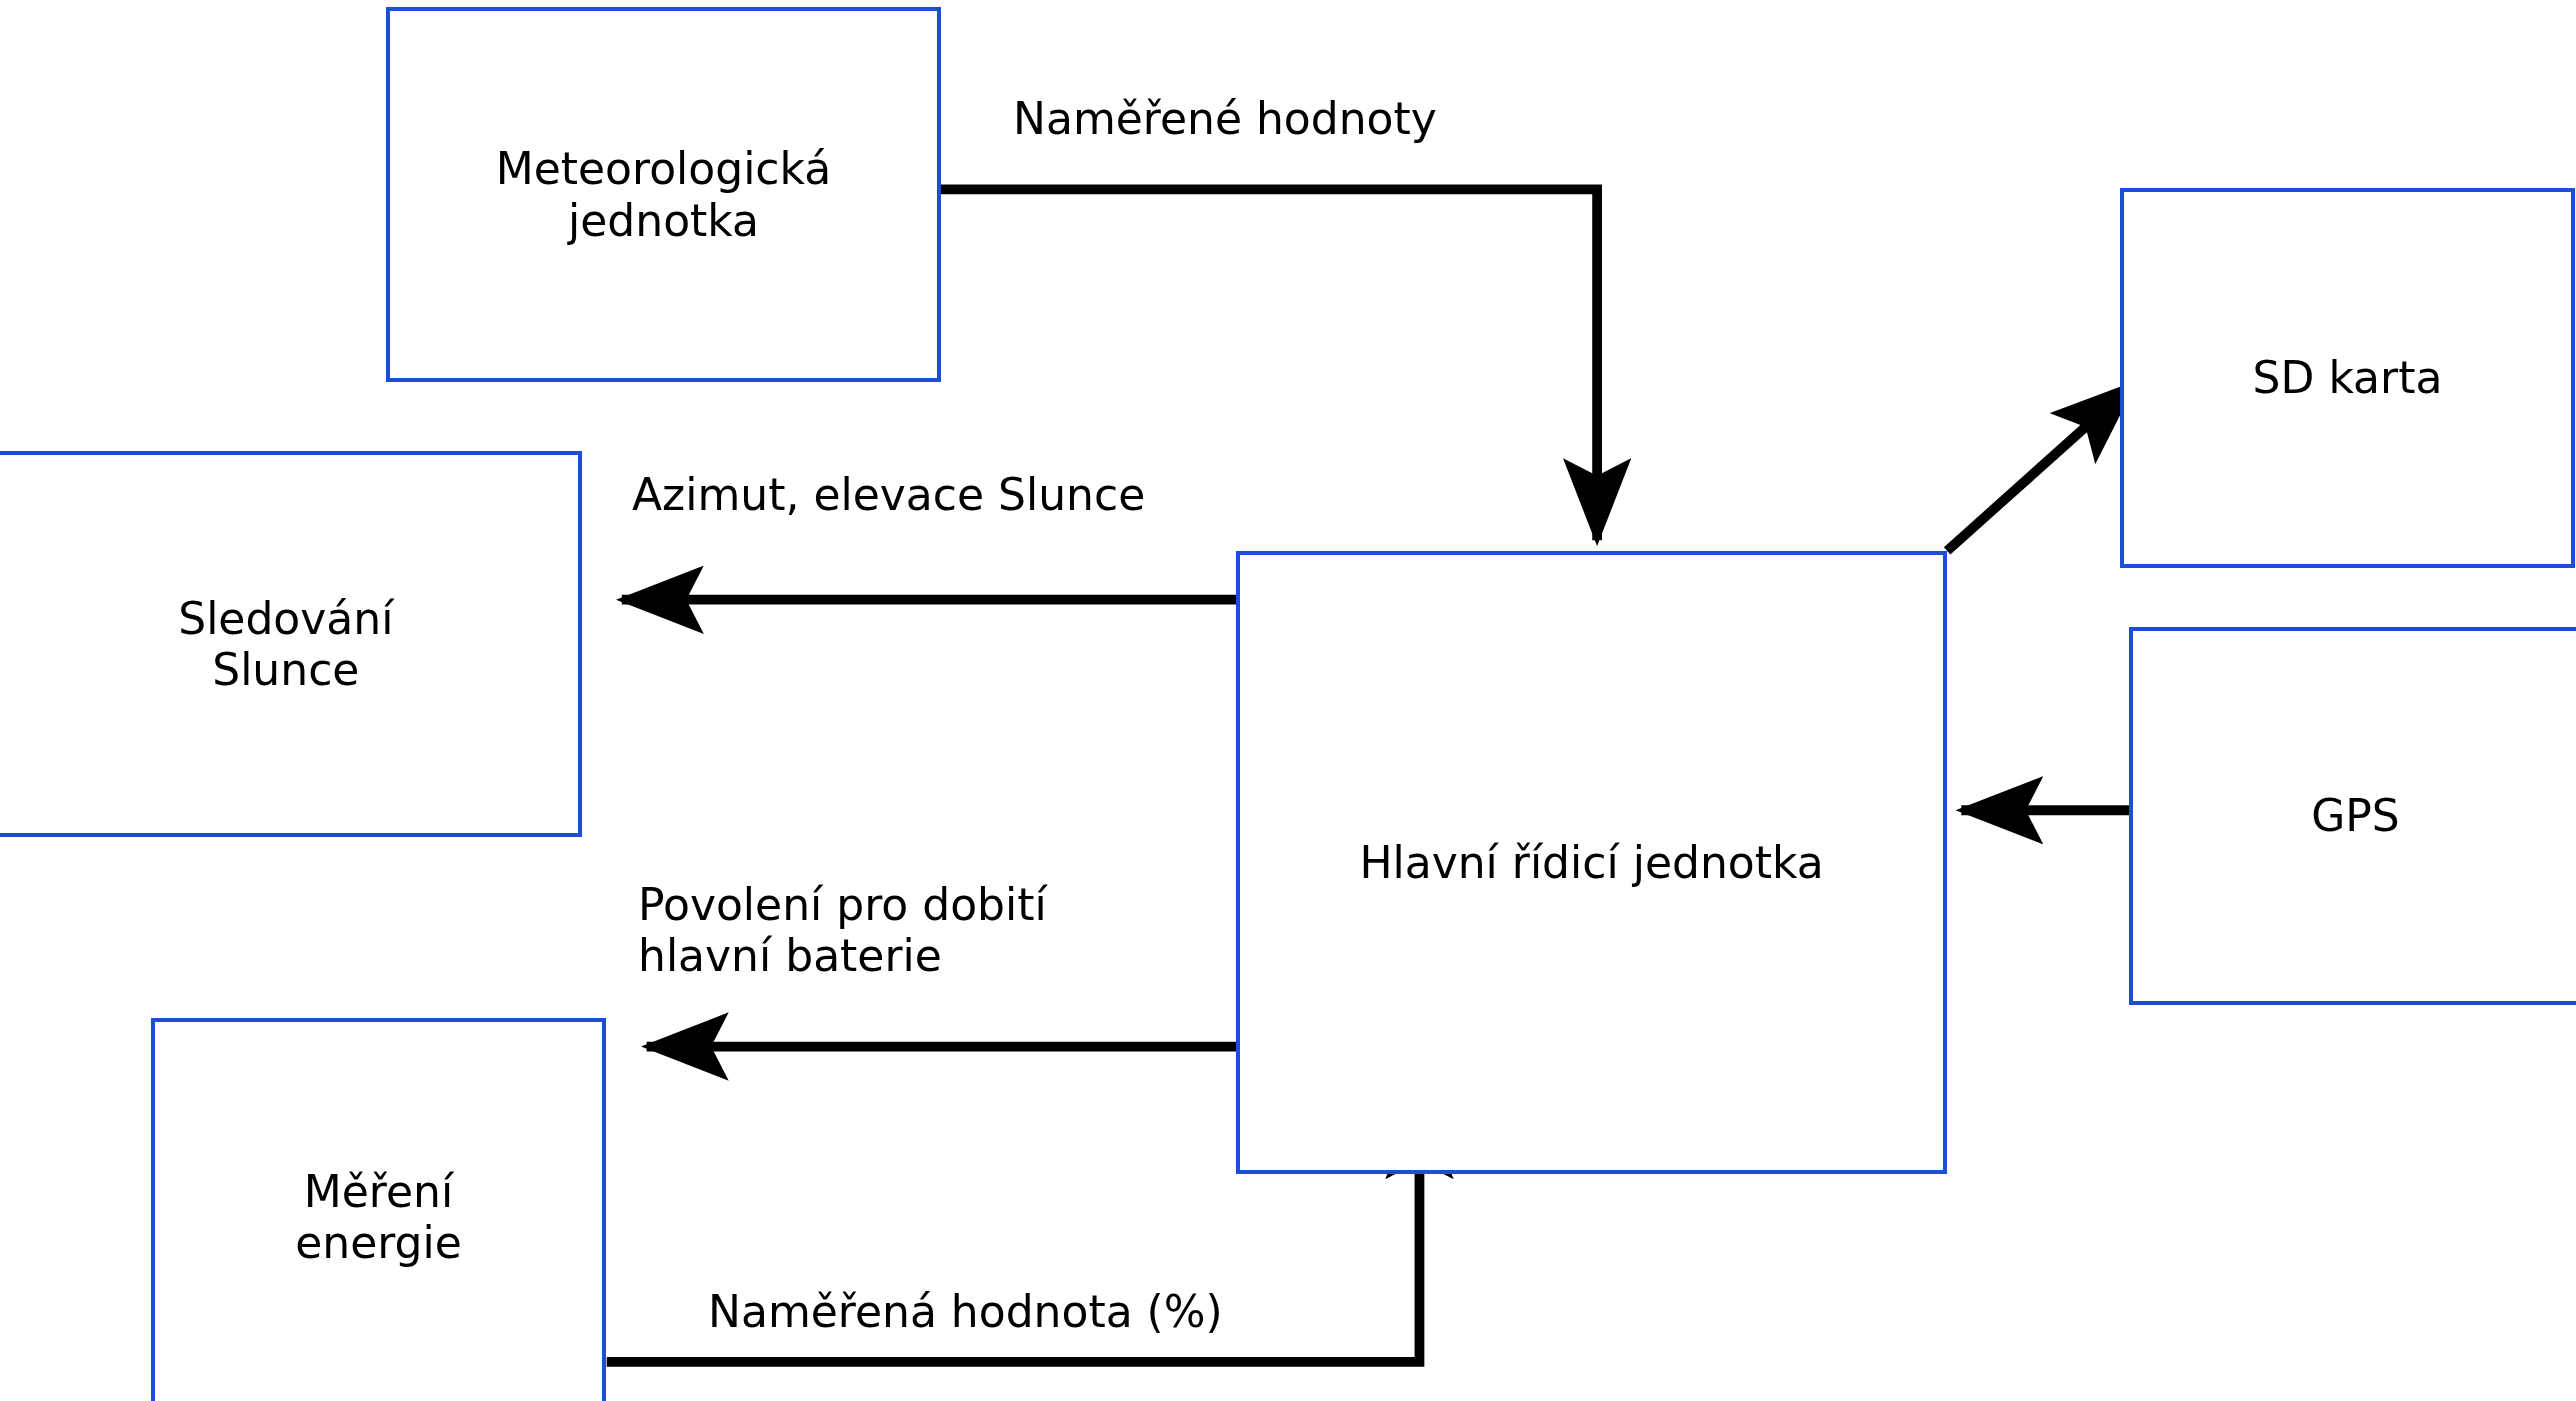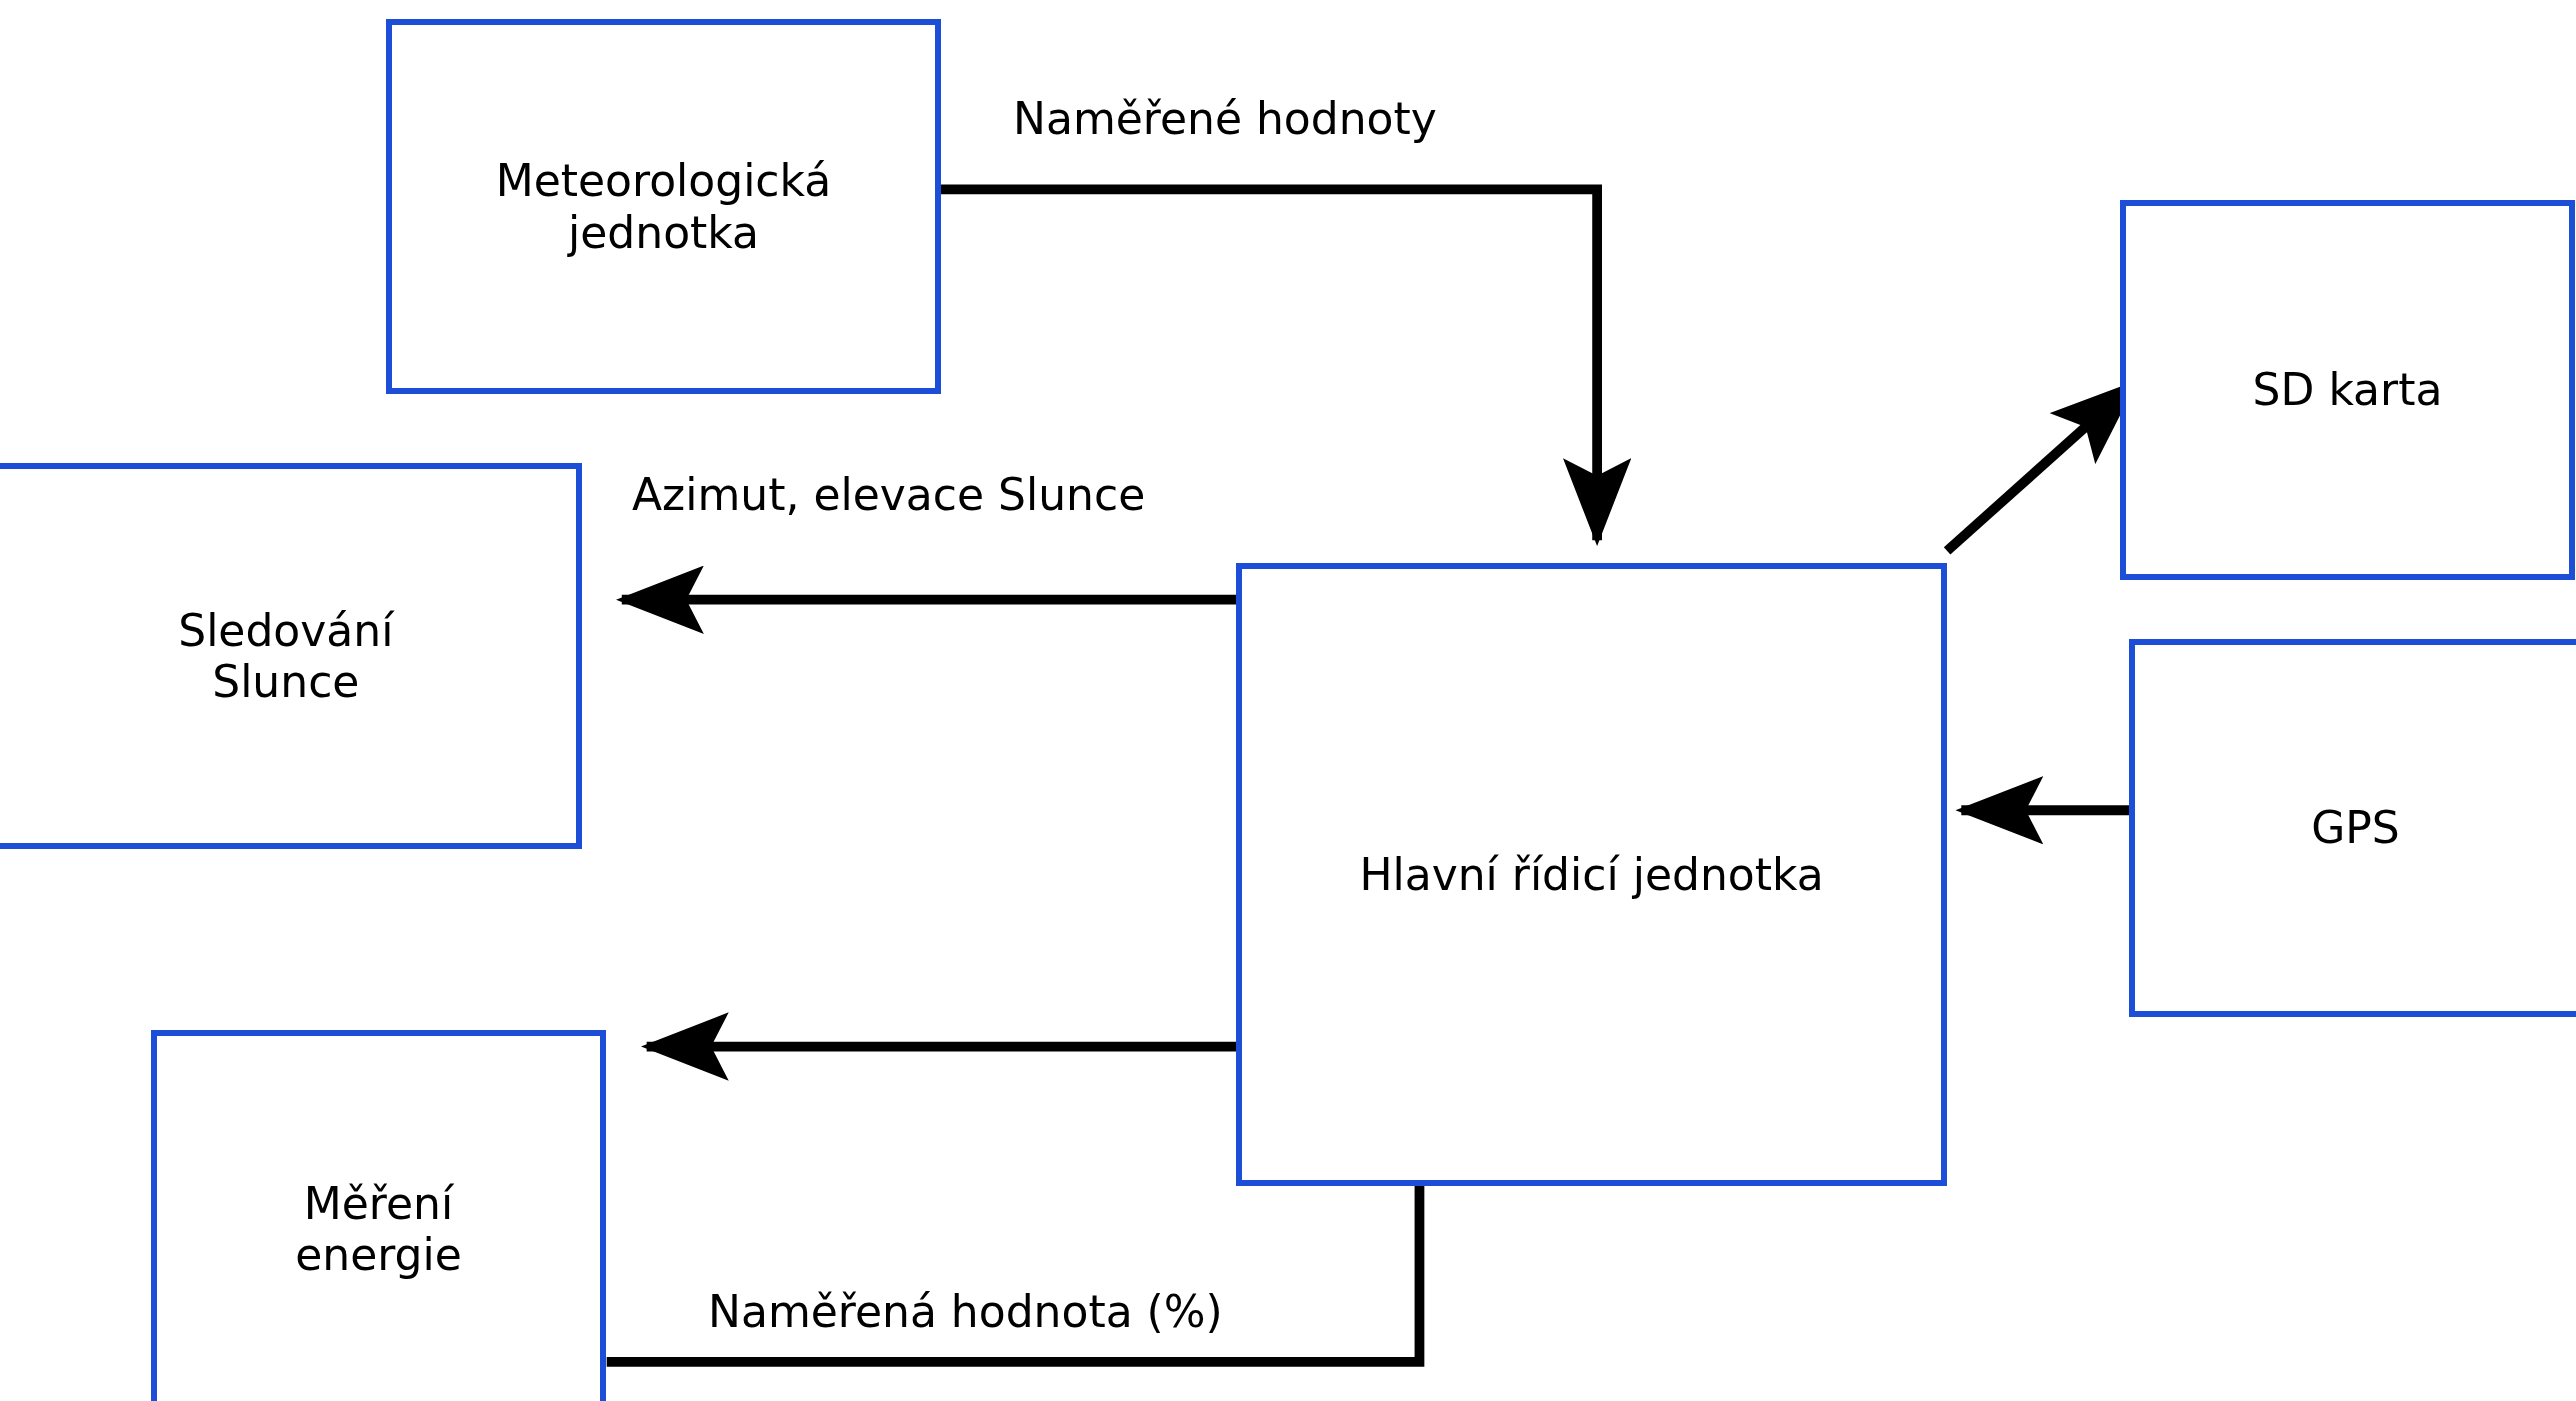--- a/index.html
+++ b/index.html
@@ -18,27 +18,26 @@
   #diagram-svg {
     position: absolute;
     top: 0;
     left: 0;
     width: 2576px;
     height: 1402px;
   }
   .node-box {
     position: absolute;
     box-sizing: border-box;
-    border: 6px solid #1d4ed8;
+    border: 4px solid #1d4ed8;
     background: #ffffff;
     display: flex;
     align-items: center;
     justify-content: center;
     text-align: center;
-    margin-top: 12px;
   }
   .node-label {
     font-size: 44px;
     line-height: 1.16;
     color: #000000;
     white-space: pre-line;
     padding: 0 9px;
   }
   .edge-label {
     position: absolute;
@@ -98,17 +97,19 @@
   </div>
 
   <div class="node-box" style="left:2129px; top:627px; width:453px; height:378px;">
     <span class="node-label">GPS</span>
   </div>
 
   <div class="edge-label" style="left:632px; top:469px;">Azimut, elevace Slunce</div>
 
   <div class="edge-label" style="left:1013px; top:93px;">Naměřené hodnoty</div>
 
+  <div class="edge-label" style="left:638px; top:879px;">Povolení pro dobití
+hlavní baterie</div>
 
   <div class="edge-label" style="left:708px; top:1286px;">Naměřená hodnota (%)</div>
 
 </div>
 
 
 </body></html>

